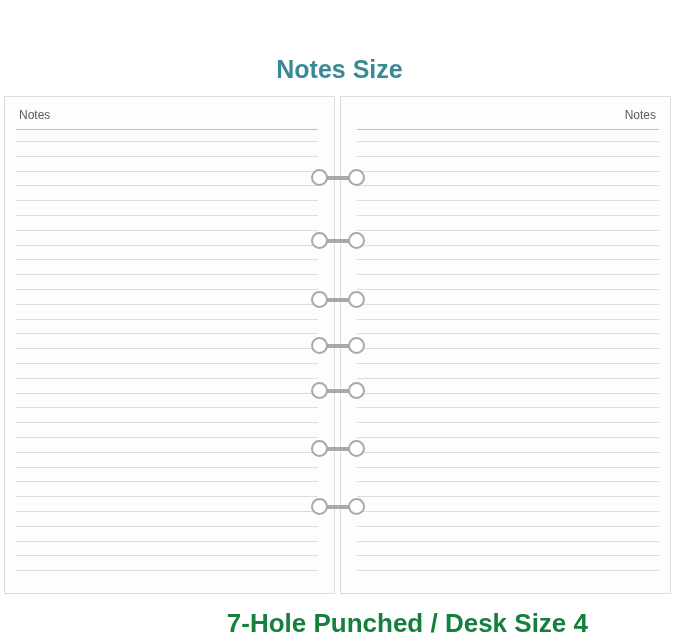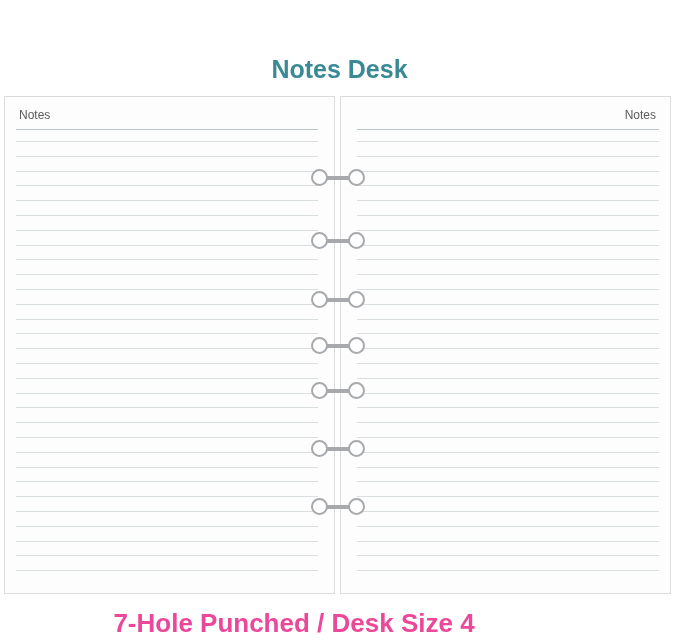--- a/index.html
+++ b/index.html
@@ -43,24 +43,24 @@
     font-size: 25px;
     font-weight: bold;
     color: #3a8a95;
     line-height: 30px;
   }
   .footer {
     position: absolute;
     left: 0;
     top: 608px;
     width: 588px;
-    text-align: center;
+    text-align: right;
     font-size: 26px;
     font-weight: bold;
-    color: #ec4899;
+    color: #15803d;
     line-height: 31px;
   }
 
   
   .spread {
     position: absolute;
     left: 4px;
     top: 96px;
     width: 671px;
     height: 578px;
@@ -168,21 +168,21 @@
     box-sizing: border-box;
   }
   .ring .o.l { left: 0; }
   .ring .o.r { right: 0; }
 </style>
 </head>
 <body>
 
 <div class="page">
 
-  <div class="subtitle">Notes Desk</div>
+  <div class="subtitle">Notes Size</div>
 
   <div class="spread">
 
     <div class="sheet left">
       <div class="sheet-inner">
         <div class="notes-label">Notes</div>
         <div class="header-rule"></div>
         <div class="lines" id="left-lines">
             <div class="rule" style="top: 0px;"></div>
             <div class="rule" style="top: 15px;"></div>

